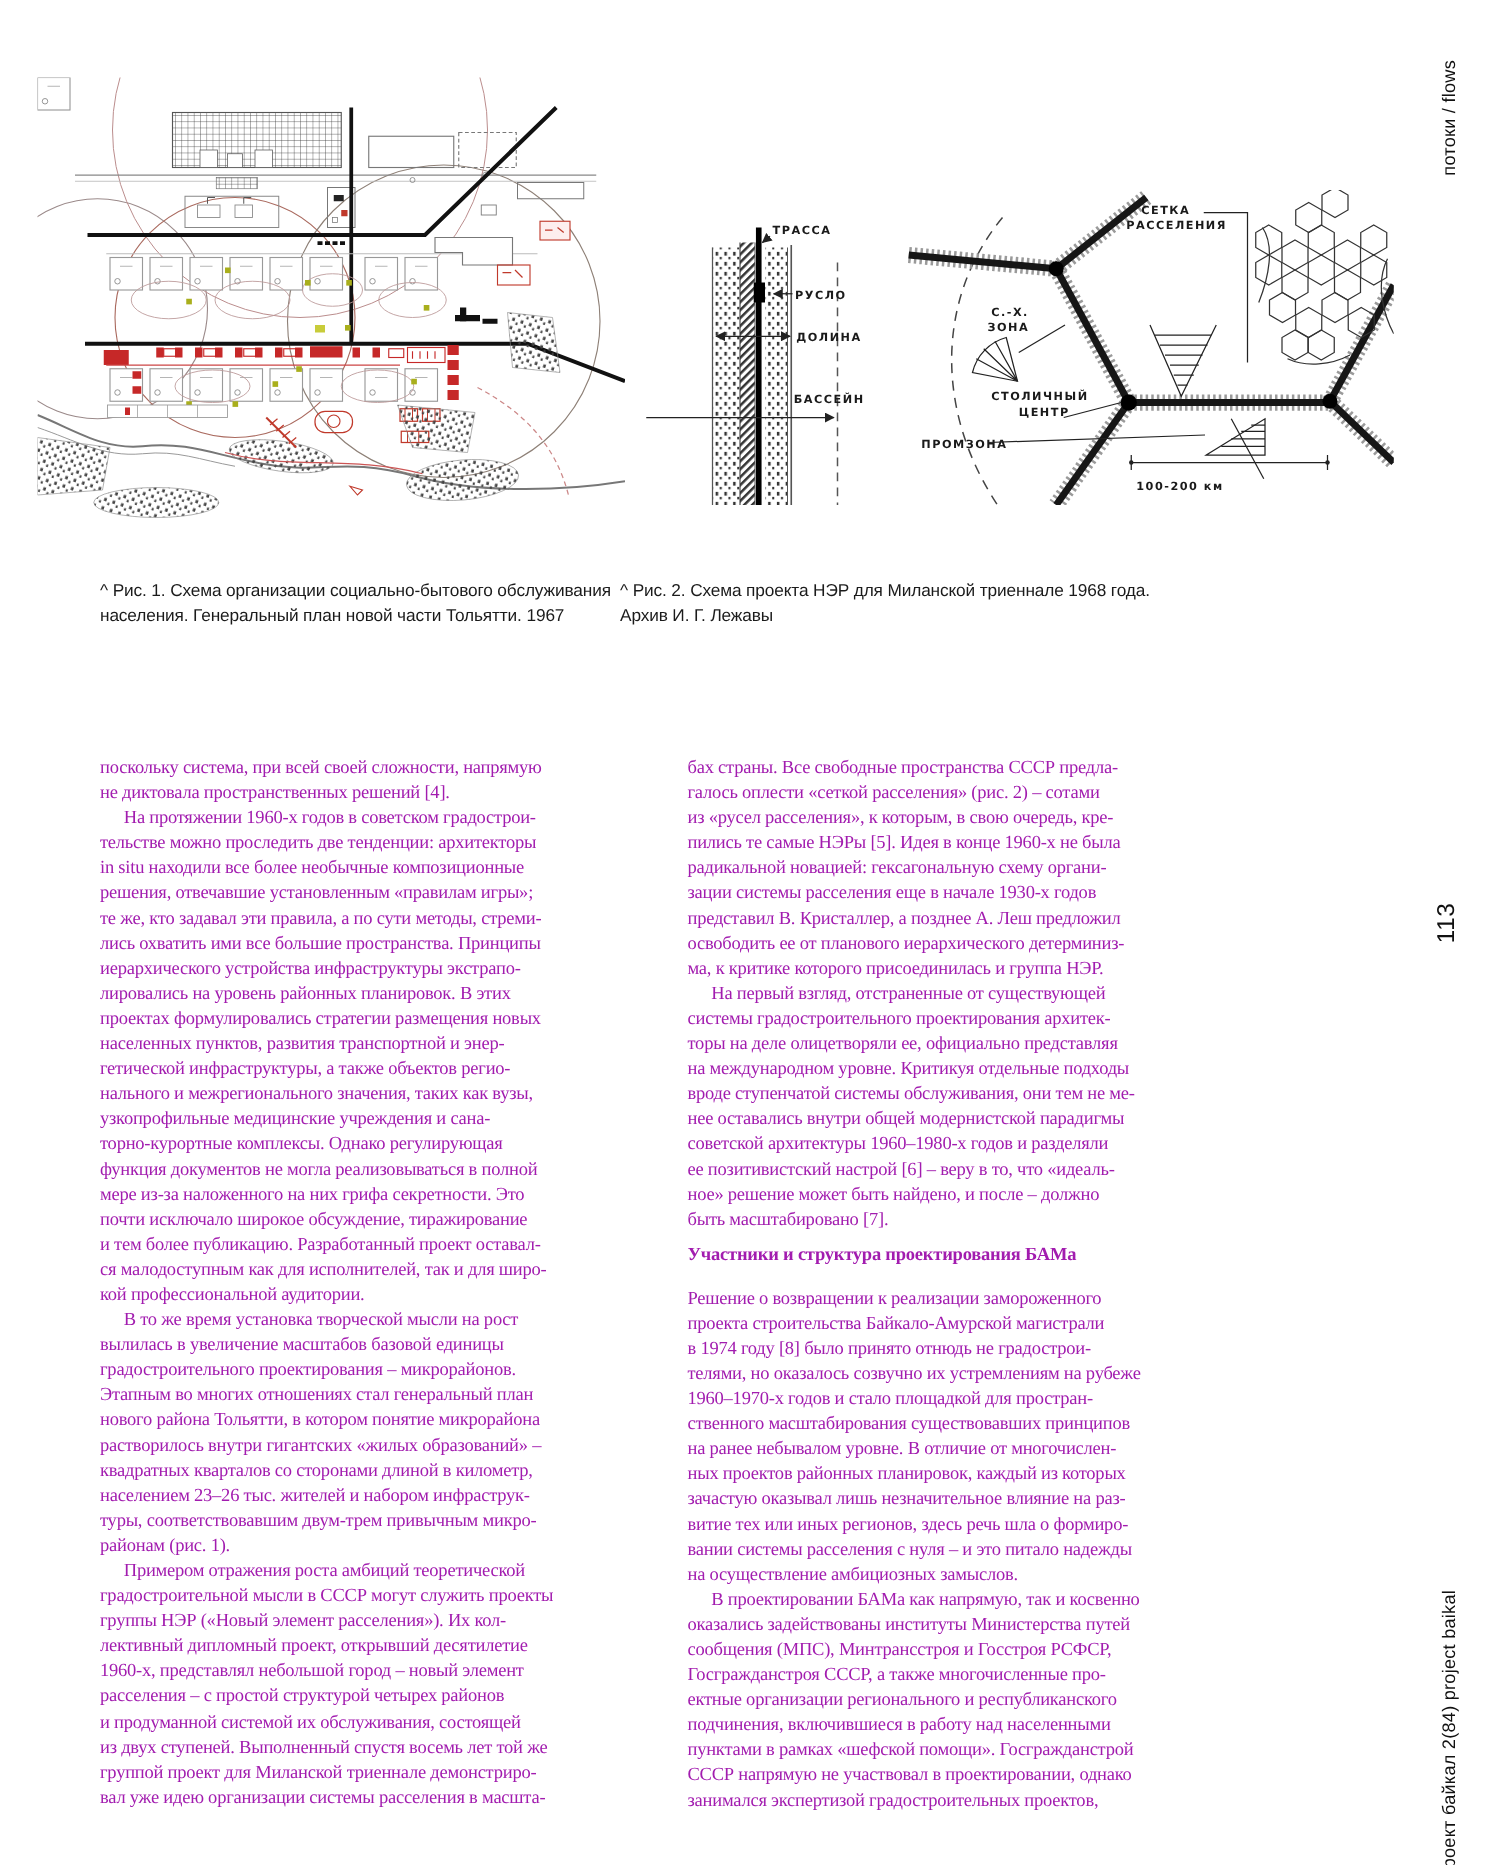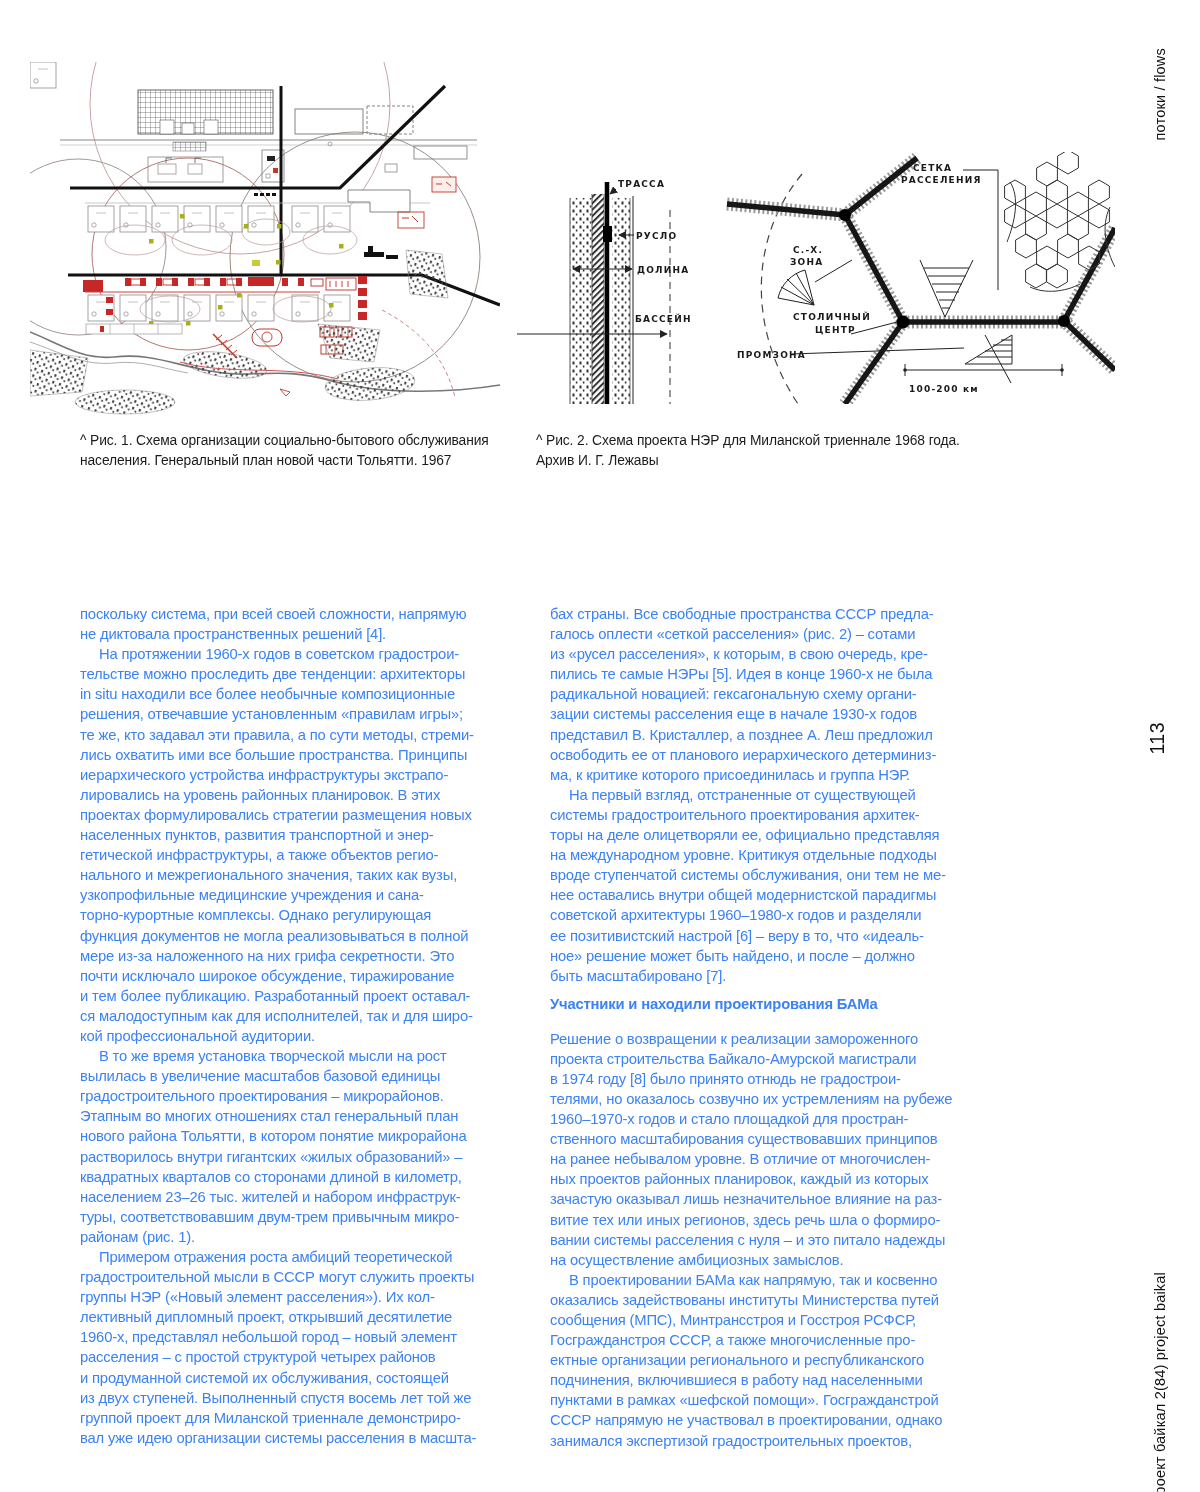--- a/index.html
+++ b/index.html
@@ -1,20 +1,20 @@
 <!DOCTYPE html>
 <html><head>
 <meta charset="utf-8">
 <style>
   html,body{margin:0;padding:0;background:#e8e8e8;}
   .page{position:relative;width:1200px;height:1492px;background:#ffffff;overflow:hidden;
         font-family:"Liberation Sans",sans-serif;color:#1c1c1c;}
   .fig{position:absolute;}
-  .caption{position:absolute;font-size:13.8px;line-height:19.5px;color:#1b1b1b;white-space:pre-line;letter-spacing:-0.1px;}
-  .col{position:absolute;width:424px;font-size:14.8px;line-height:20.1px;letter-spacing:-0.18px;color:#3b82f6;}
+  .caption{position:absolute;font-size:13.8px;line-height:19.5px;color:#1b1b1b;white-space:pre-line;letter-spacing:-0.1px;margin-top:32px;}
+  .col{position:absolute;width:424px;font-size:14.8px;line-height:20.1px;letter-spacing:-0.18px;color:#a21caf;font-family:Liberation Serif, serif;}
   .para{white-space:pre-line;margin:0;}
   .para.indent{text-indent:19px;}
   .colhead{font-weight:bold;margin-top:8px;white-space:pre-line;}
   .vtext{position:absolute;writing-mode:vertical-rl;transform:rotate(180deg);white-space:nowrap;color:#111;}
   .vtext.small{font-size:14.5px;letter-spacing:0.2px;}
   .vtext.pageno{font-size:19.5px;letter-spacing:0.5px;}
   svg text{font-family:"DejaVu Sans",sans-serif;}
   .figlabel{font-size:9px;font-weight:bold;letter-spacing:1.2px;fill:#1a1a1a;}
 </style>
 </head>
@@ -308,21 +308,21 @@
     <text class="figlabel" x="278" y="168">СТОЛИЧНЫЙ</text>
     <text class="figlabel" x="300" y="181">ЦЕНТР</text>
     <path d="M336 182L382 170" stroke="#222" stroke-width="1"></path>
     <text class="figlabel" x="222" y="206">ПРОМЗОНА</text>
     <path d="M276 202L449 196" stroke="#222" stroke-width="1"></path>
     <text class="figlabel" x="394" y="240">100-200 км</text>
   </svg>
 
   <div class="caption" style="left:80px;top:431px;width:420px;">^  Рис. 1. Схема организации социально-бытового обслуживания
 населения. Генеральный план новой части Тольятти. 1967</div>
-  <div class="caption" style="left:536px;top:431px;width:440px;">^  Рис. 2. Схема проекта НЭР для Миланской триеннале 1968 года.
+  <div class="caption" style="left:496px;top:431px;width:440px;">^  Рис. 2. Схема проекта НЭР для Миланской триеннале 1968 года.
 Архив И. Г. Лежавы</div>
 
   <div class="col" style="left:80px;top:604px;">
     <p class="para">поскольку система, при всей своей сложности, напрямую
 не диктовала пространственных решений [4].</p>
     <p class="para indent">На протяжении 1960-х годов в советском градострои-
 тельстве можно проследить две тенденции: архитекторы
 in situ находили все более необычные композиционные
 решения, отвечавшие установленным «правилам игры»;
 те же, кто задавал эти правила, а по сути методы, стреми-
@@ -376,21 +376,21 @@
     <p class="para indent">На первый взгляд, отстраненные от существующей
 системы градостроительного проектирования архитек-
 торы на деле олицетворяли ее, официально представляя
 на международном уровне. Критикуя отдельные подходы
 вроде ступенчатой системы обслуживания, они тем не ме-
 нее оставались внутри общей модернистской парадигмы
 советской архитектуры 1960–1980-х годов и разделяли
 ее позитивистский настрой [6] – веру в то, что «идеаль-
 ное» решение может быть найдено, и после – должно
 быть масштабировано [7].</p>
-    <p class="colhead">Участники и находили проектирования БАМа</p>
+    <p class="colhead">Участники и структура проектирования БАМа</p>
     <p class="para">Решение о возвращении к реализации замороженного
 проекта строительства Байкало-Амурской магистрали
 в 1974 году [8] было принято отнюдь не градострои-
 телями, но оказалось созвучно их устремлениям на рубеже
 1960–1970-х годов и стало площадкой для простран-
 ственного масштабирования существовавших принципов
 на ранее небывалом уровне. В отличие от многочислен-
 ных проектов районных планировок, каждый из которых
 зачастую оказывал лишь незначительное влияние на раз-
 витие тех или иных регионов, здесь речь шла о формиро-

